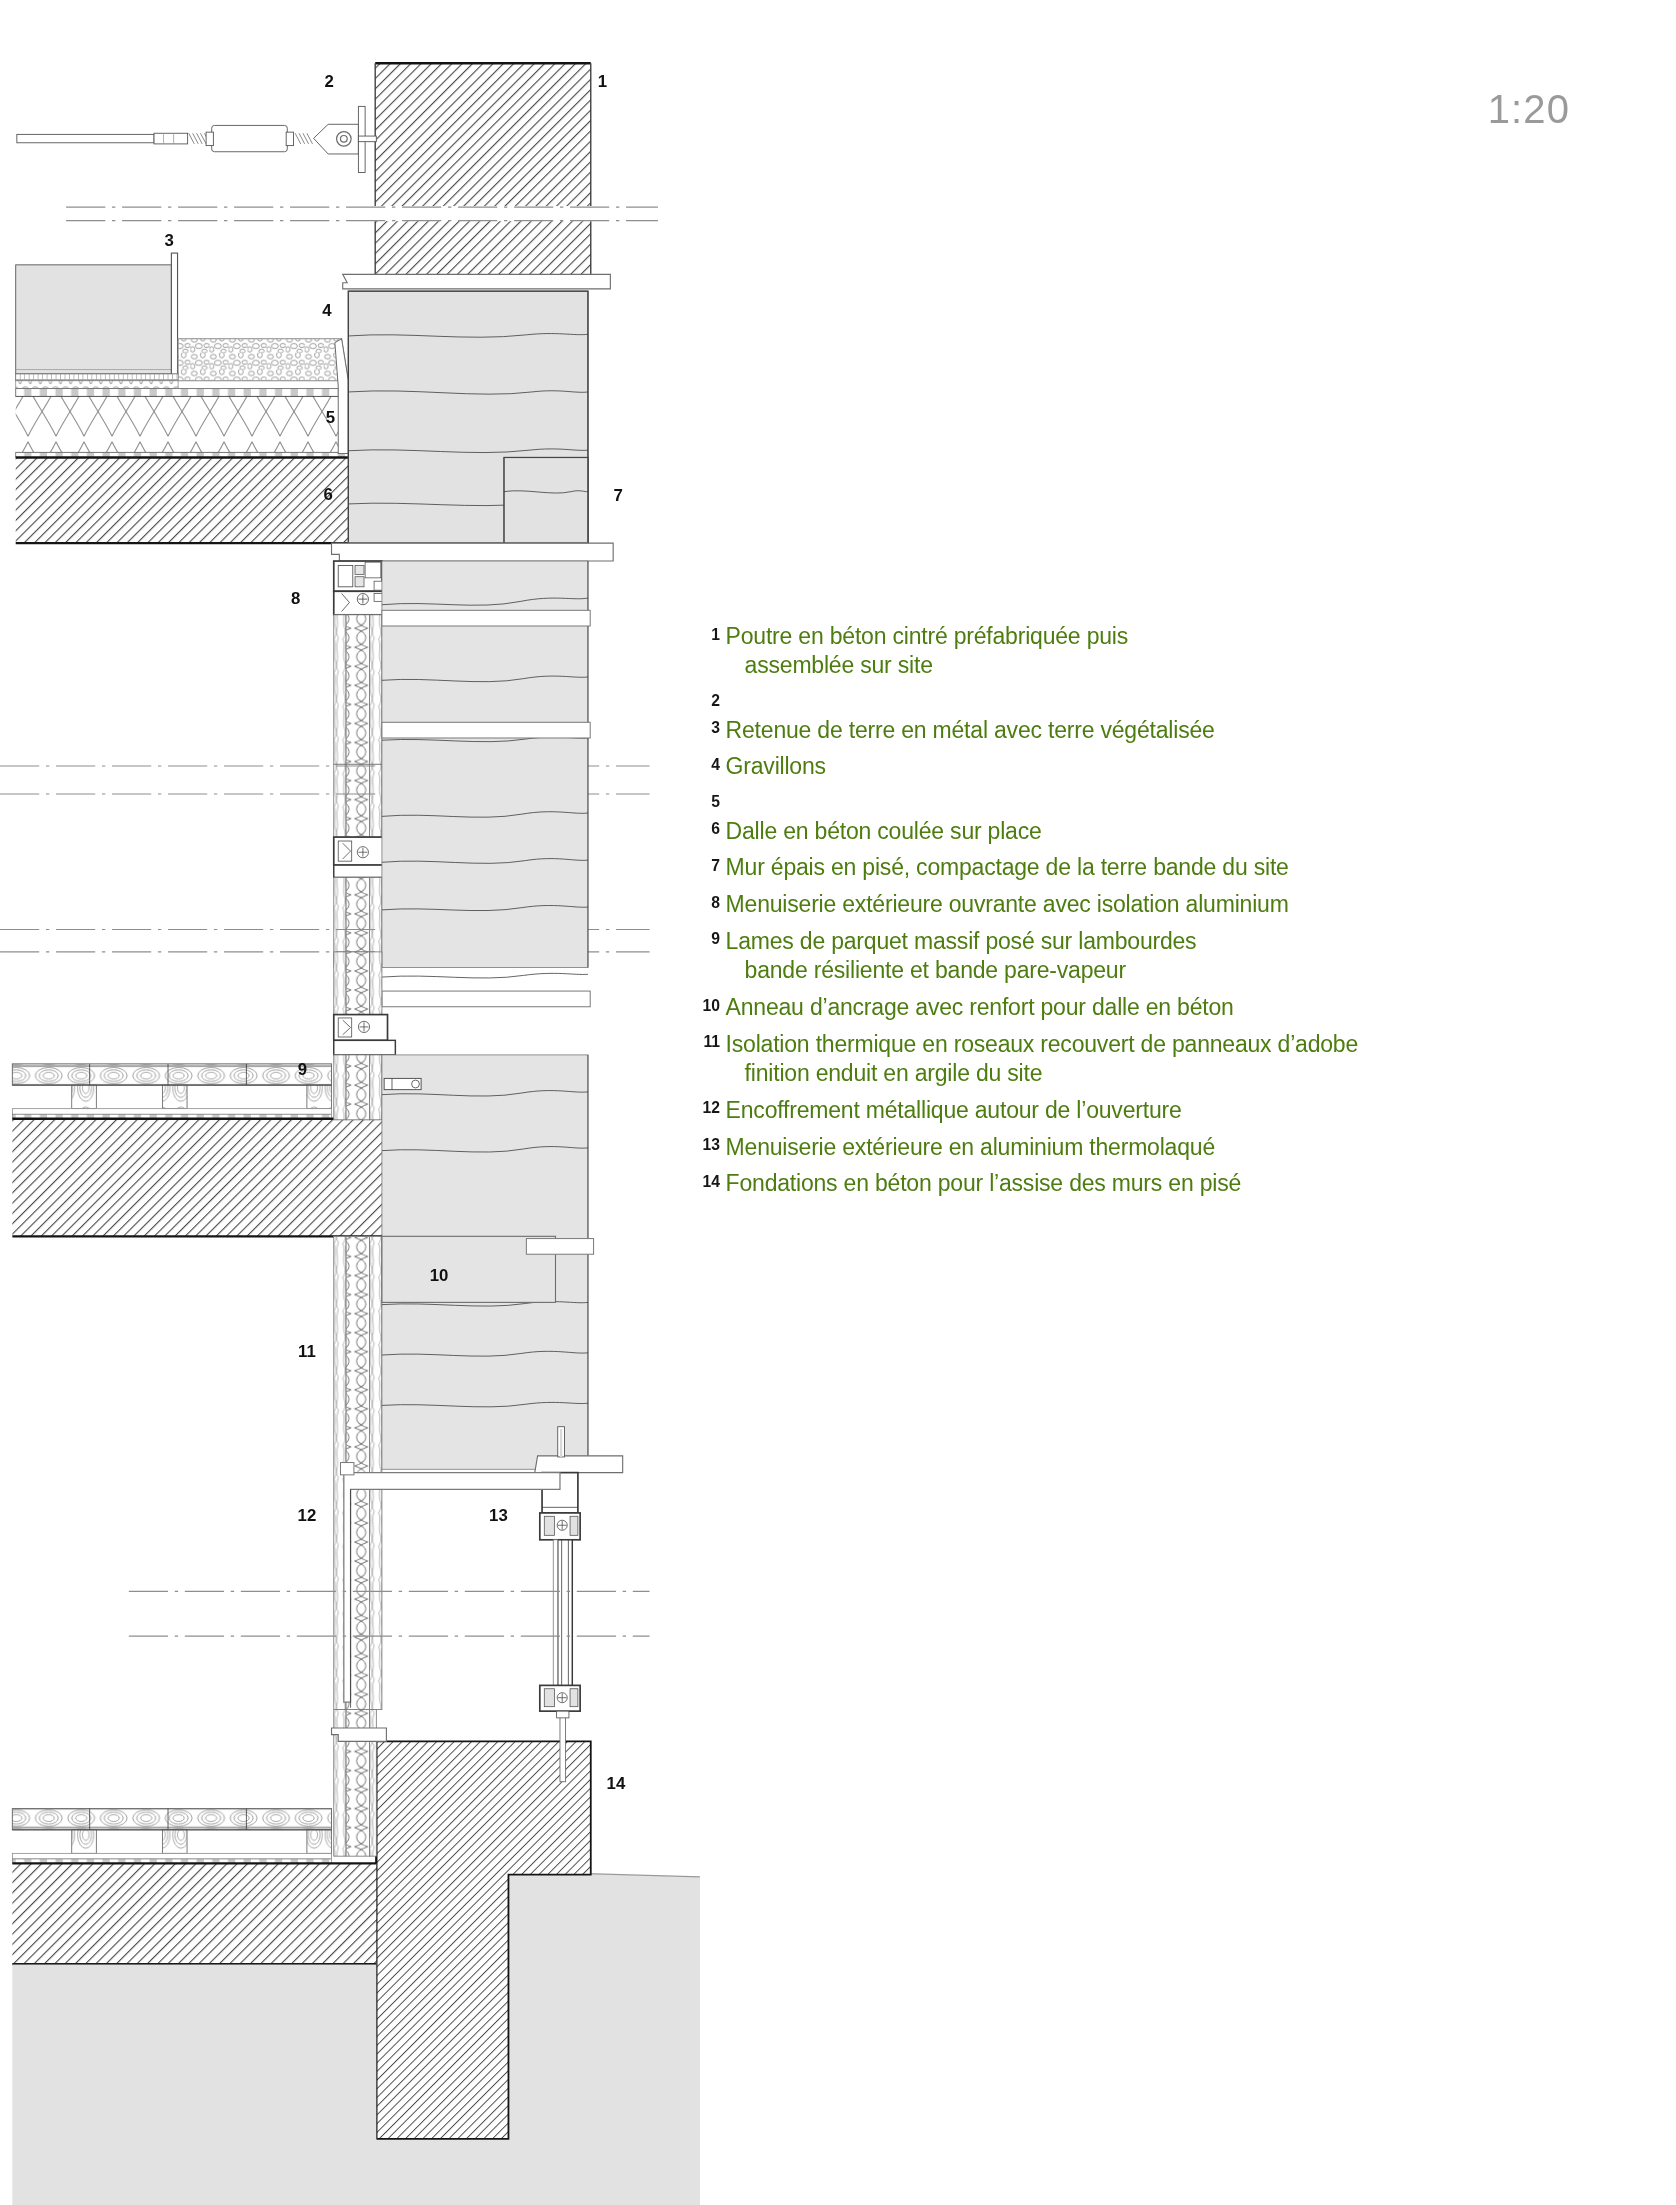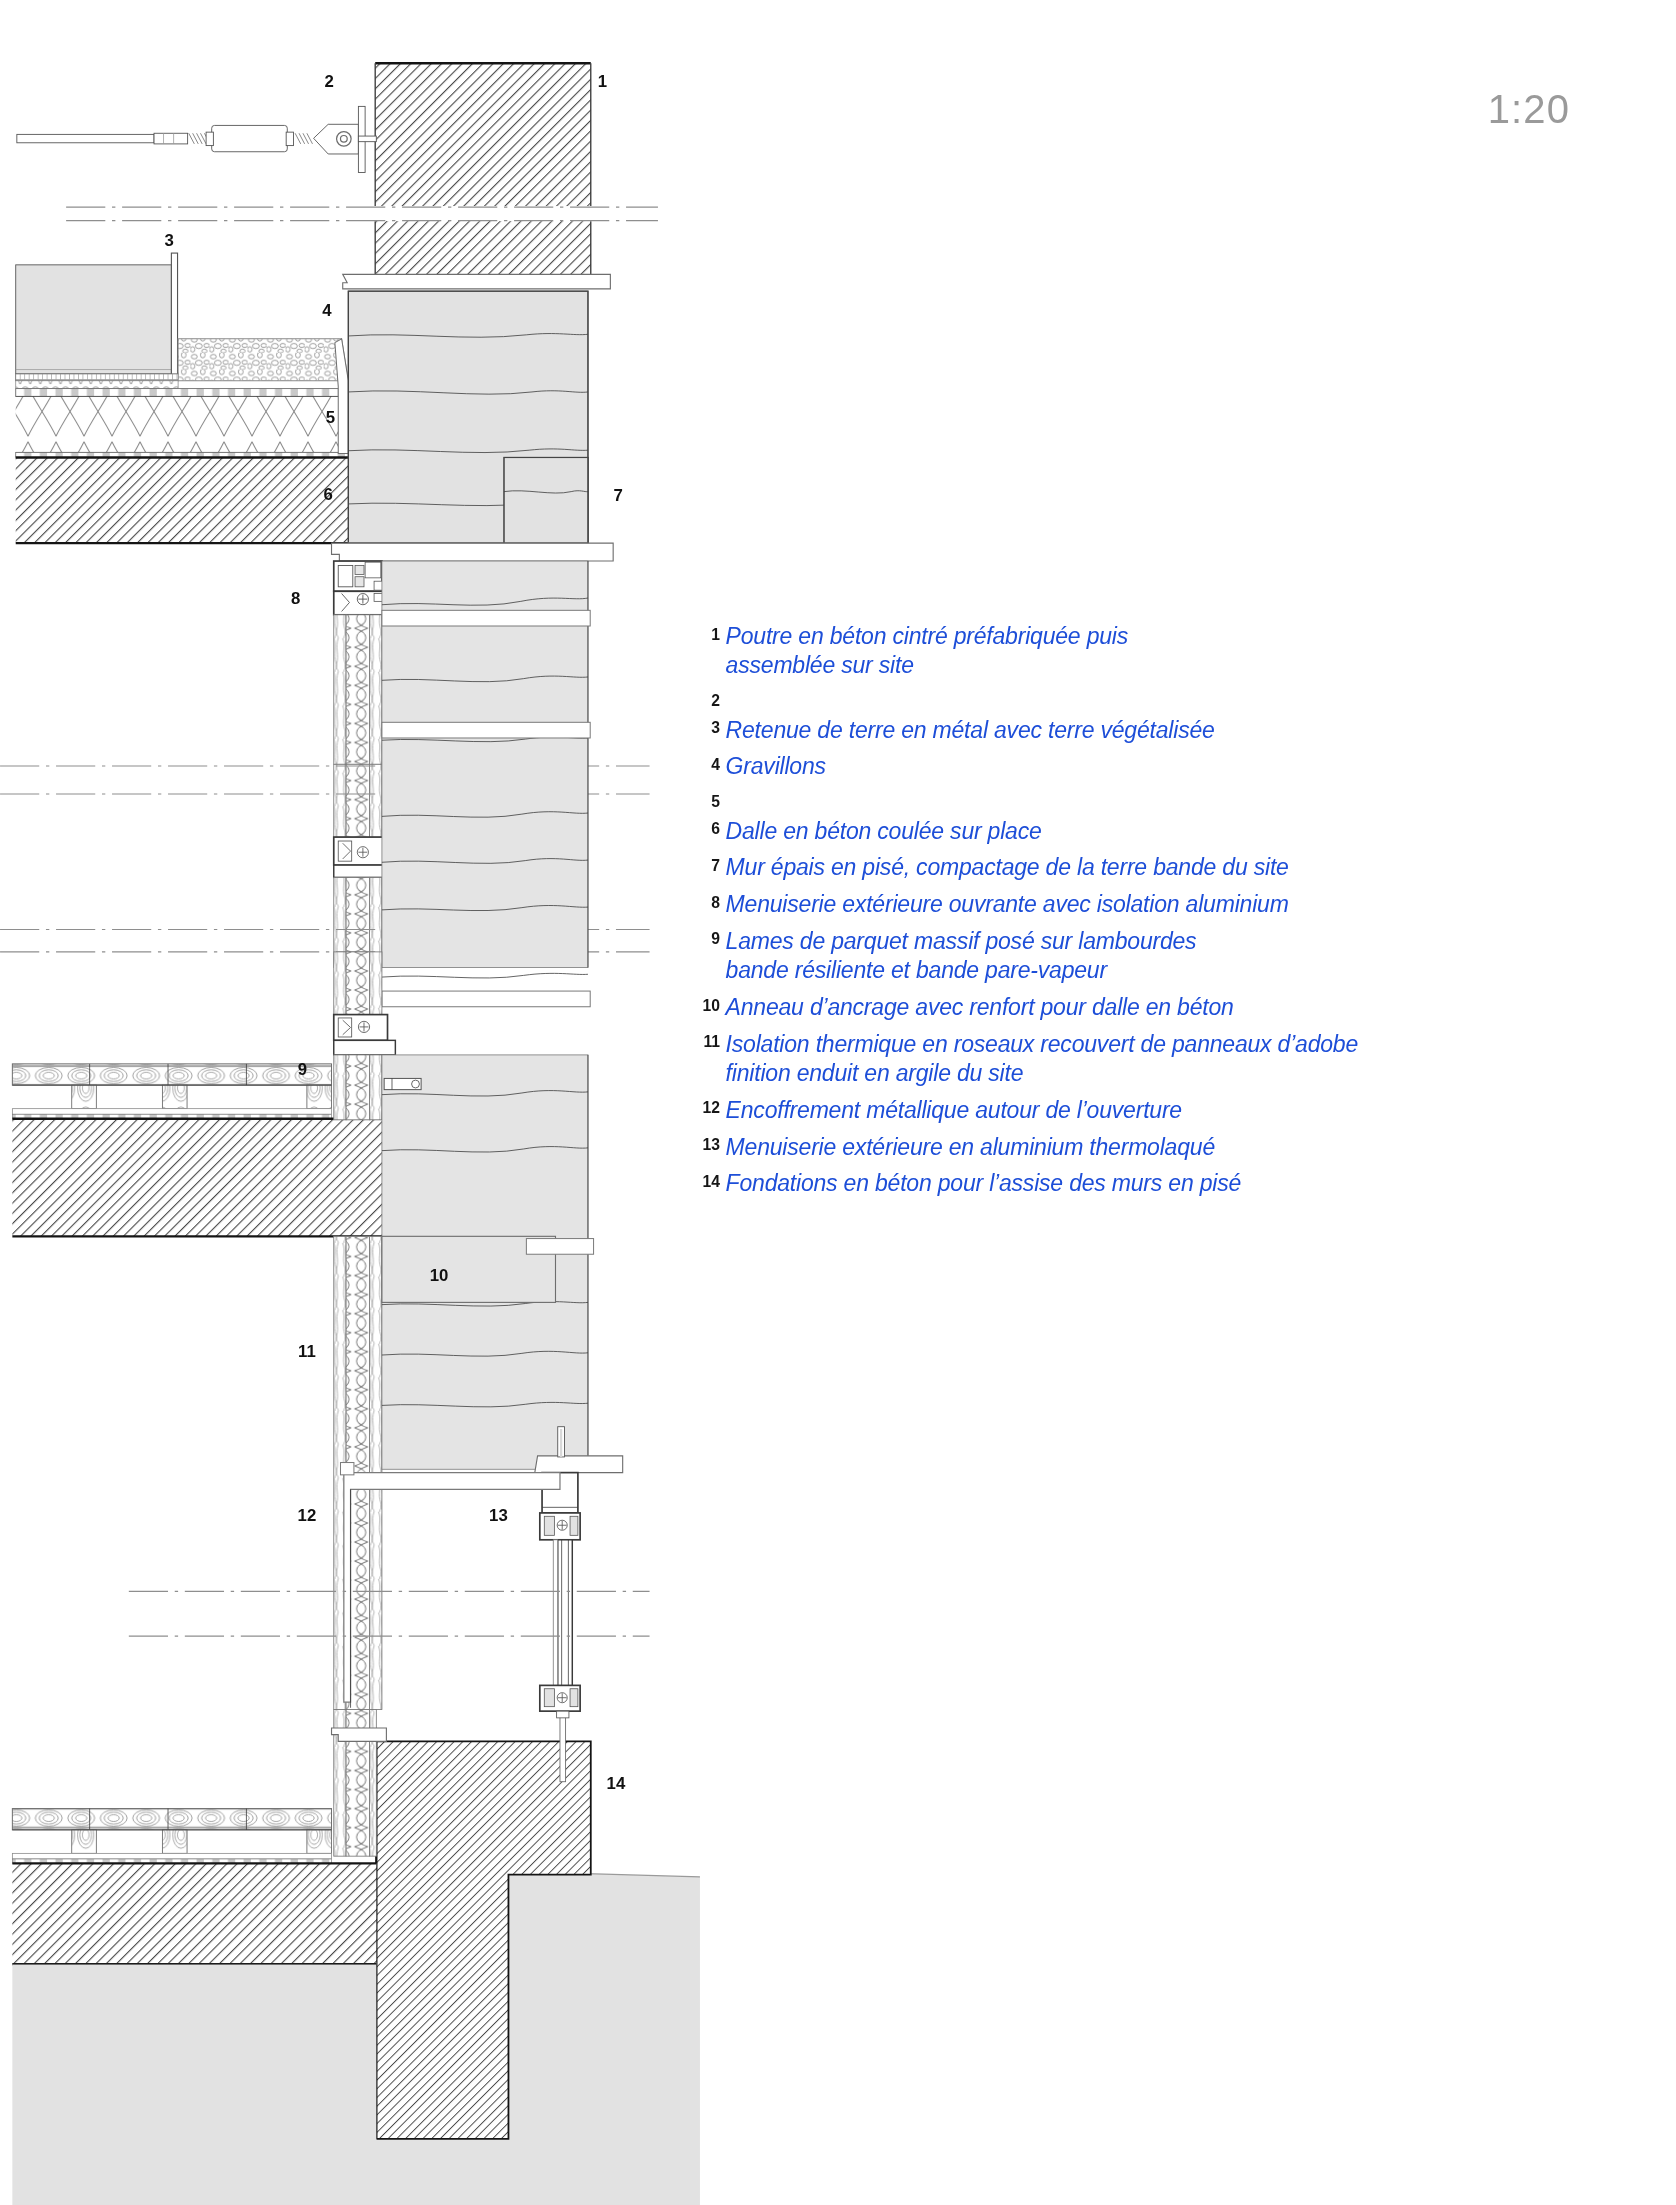--- a/index.html
+++ b/index.html
@@ -60,27 +60,27 @@
     font-weight: bold;
     color: #161616;
     line-height: 1;
     padding-top: 4.5px;
     padding-right: 5.6px;
     font-family: "Liberation Sans", sans-serif;
   }
   .legend-text {
     font-size: 23px;
     line-height: 1.28;
-    color: #1d4ed8;
+    color: #4d7c0f;
     font-family: "Liberation Sans", sans-serif;
     letter-spacing: -0.2px;
-    font-style: italic;
   }
   .legend-line2 {
     display: block;
+    margin-left: 19px;
   }
 
   
   .ln { stroke: #3a3a3a; fill: none; }
   .thin { stroke-width: 1.4; }
   .med  { stroke-width: 2.4; }
   .thick{ stroke-width: 4.2; stroke: #141414; }
   .lt   { stroke: #9a9a9a; stroke-width: 1.4; fill:none; }
   .fillgray { fill: #e2e2e2; stroke:#555; stroke-width:1.6; }
   .fillgray2 { fill: #e4e4e4; stroke:#777; stroke-width:1.4; }

